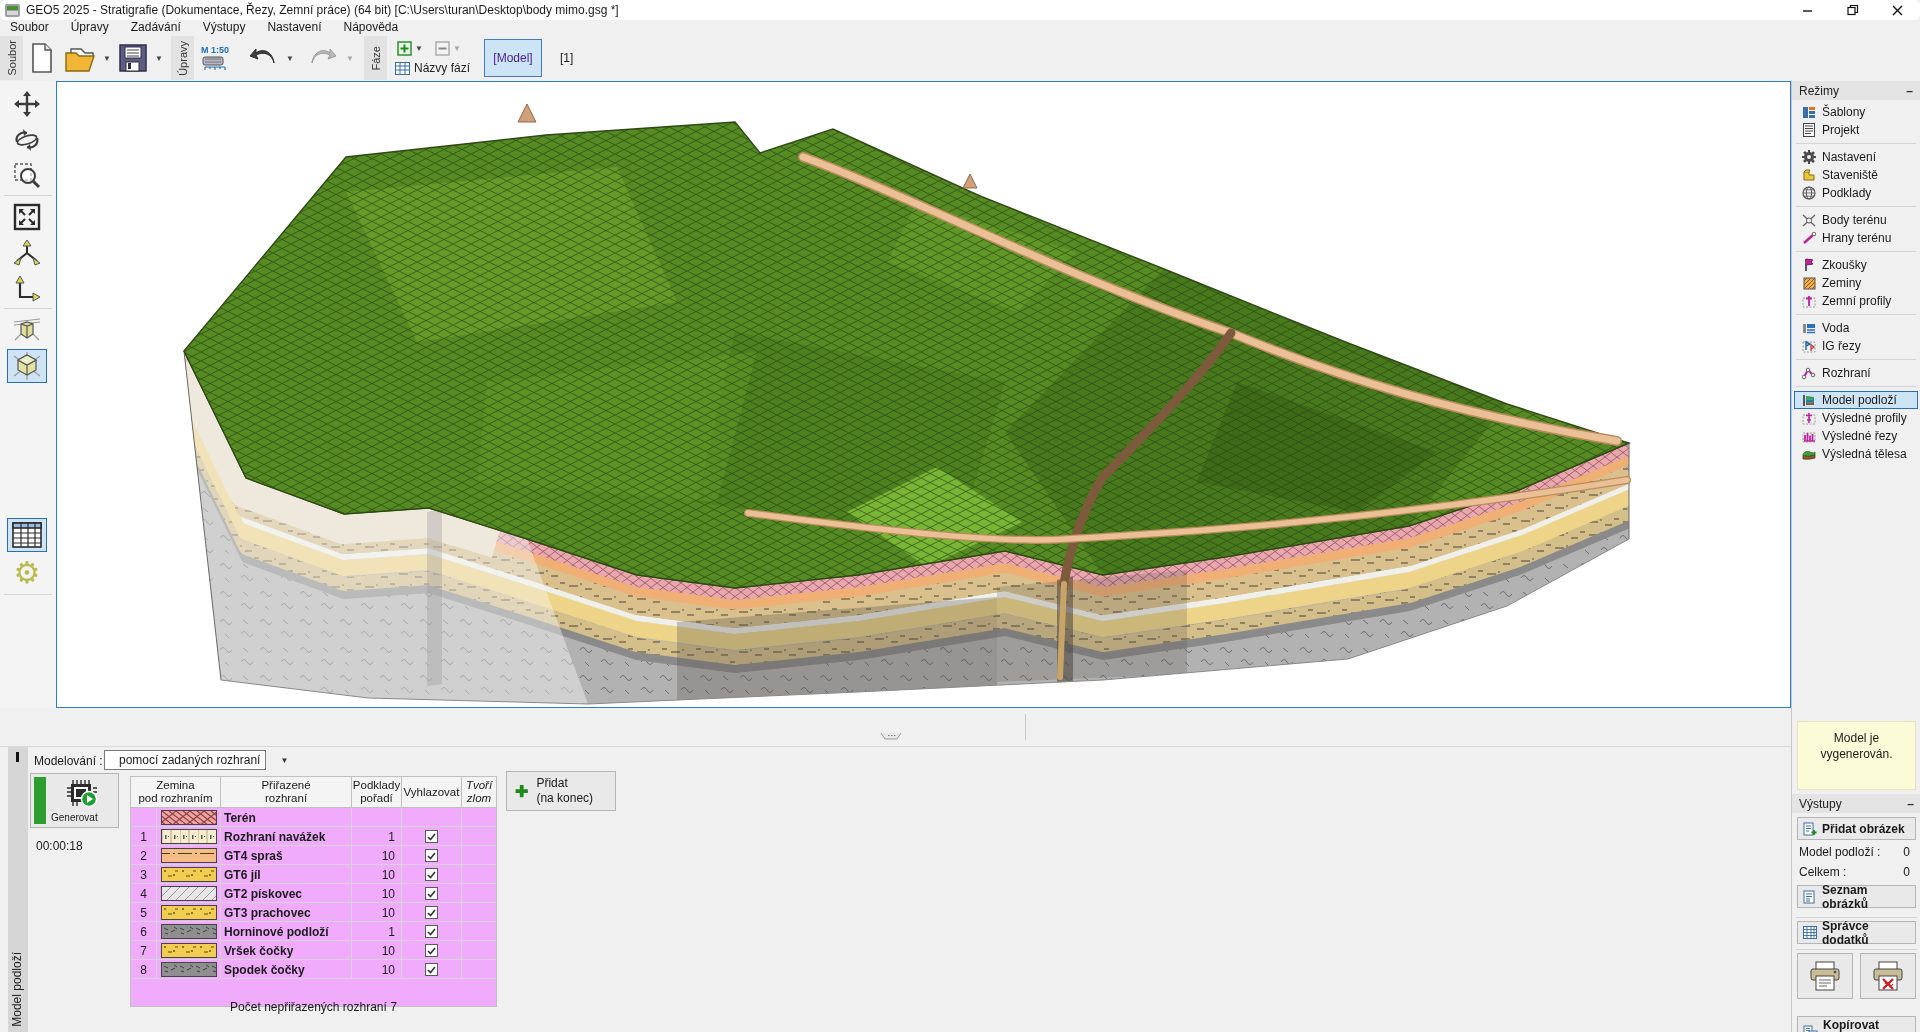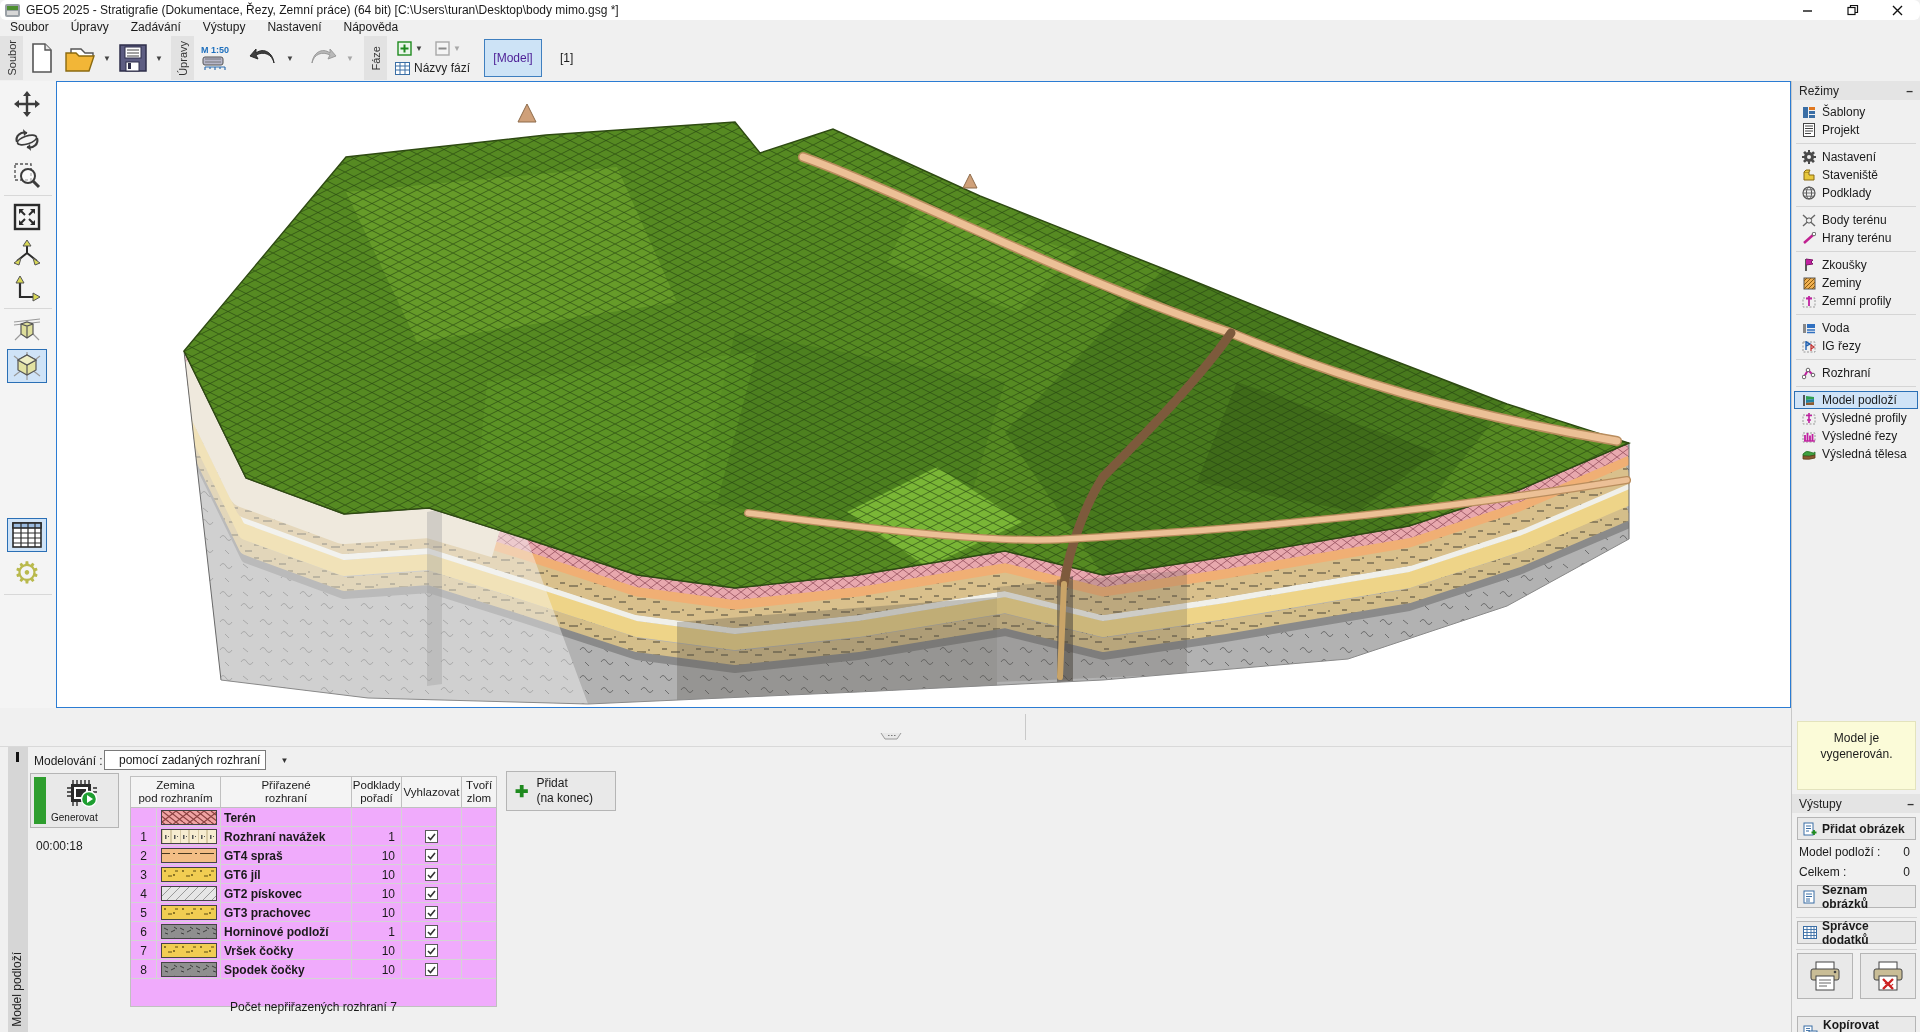--- a/index.html
+++ b/index.html
@@ -81,21 +81,21 @@
   .gen-ic { position:absolute; left:34px; top:4px; }
   .gen-lbl { position:absolute; left:20px; bottom:4px; font-size:10px;text-align:center; }
   .gen-time { position:absolute; left:36px; top:92px; font-size:12px; }
 
   .soil-table { position:absolute; left:130px; top:29px; width:367px;
     background:#f0abfc; border:1px solid #c0c0c0; }
   .st-head { display:grid; grid-template-columns:90px 131px 50px 60px 34px;
     background:#f4f4f4; border-bottom:1px solid #c0c0c0; height:31px; }
   .st-head .hc { border-right:1px solid #c0c0c0; display:flex; flex-direction:column;
     align-items:center; justify-content:center; font-size:11.5px; line-height:13px; }
-  .st-head .hc:last-child{ border-right:none; }
+  .st-head .hc:last-child{ border-right:none;font-style:italic; }
   .st-row { display:grid; grid-template-columns:26px 64px 131px 50px 60px 34px;
     height:19px; border-bottom:1px solid #d4d4d4; align-items:center; }
   .st-row .c { height:19px; display:flex; align-items:center; border-right:1px solid #d4d4d4; }
   .st-row .c:last-child{ border-right:none; }
   .c.num { justify-content:center; }
   .c.sw  { justify-content:center; }
   .c.nm  { padding-left:3px;font-weight:bold; }
   .c.ord { justify-content:flex-end; padding-right:6px; }
   .c.chk { justify-content:center; }
   .swatch { width:56px; height:15px; border:1px solid #444; display:block; }

